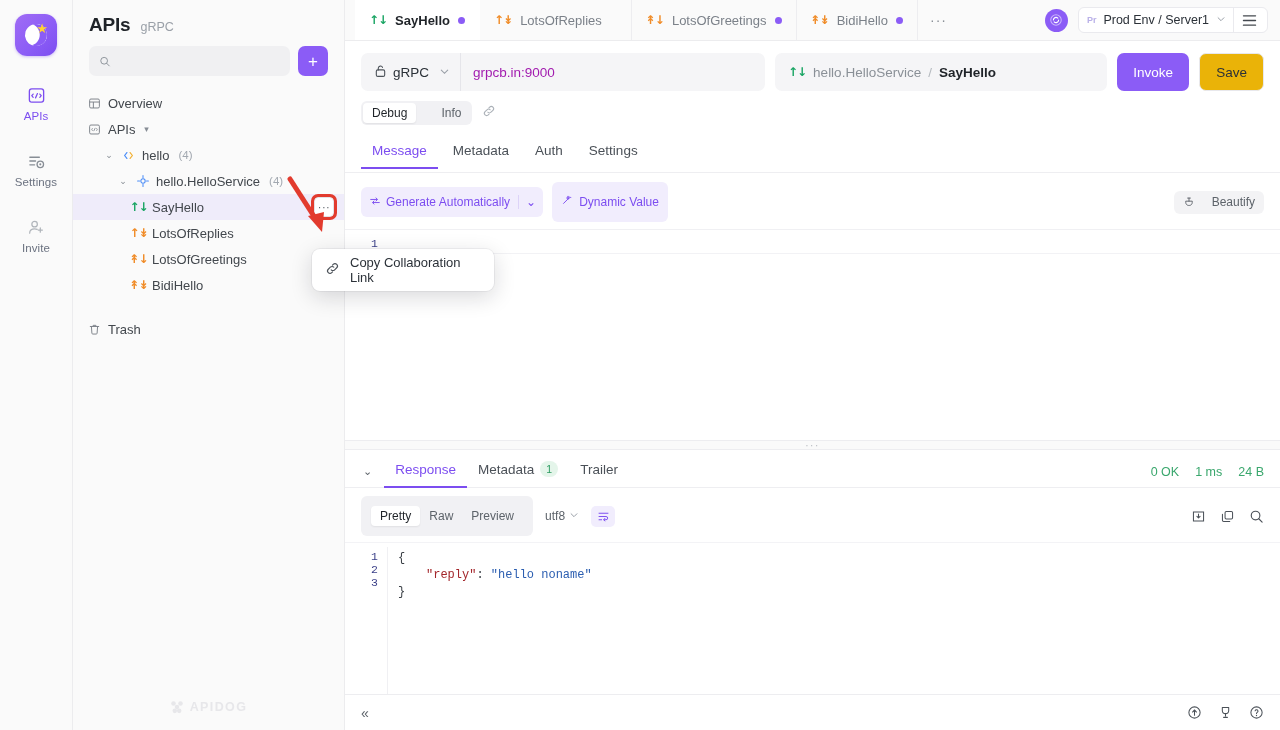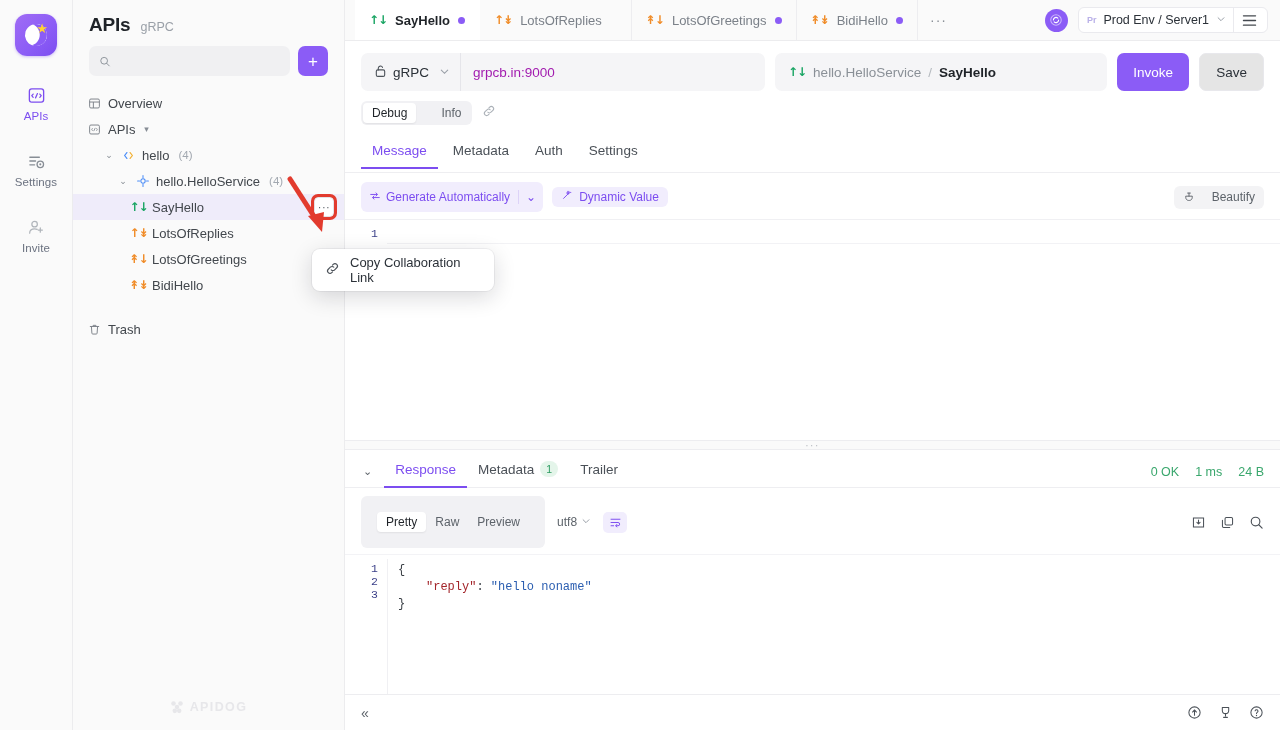--- a/index.html
+++ b/index.html
@@ -169,21 +169,21 @@
     font-size: 13.5px; color: #8a9097; cursor: pointer;
   }
   .method-box b { color: #1f2328; font-weight: 700; }
   .method-box .sep { color: #b5babf; }
   .btn-invoke {
     flex: 0 0 72px; height: 38px; border: 0; border-radius: 7px; background: #8b5cf6;
     color: #fff; font-size: 13.5px; font-family: inherit; cursor: pointer;
   }
   .btn-save {
     flex: 0 0 auto; height: 38px; padding: 0 16px; border-radius: 7px;
-    background: #e5e5e5; border: 1px solid #e8e8ec; color: #2b3138;
+    background: #eab308; border: 1px solid #e8e8ec; color: #2b3138;
     font-size: 13.5px; font-family: inherit; cursor: pointer;
   }
 
   
   .seg-row { display: flex; align-items: center; gap: 10px; padding: 0 16px 4px; }
   .seg {
     display: flex; background: #f1f1f4; border-radius: 6px; padding: 2px; gap: 16px;
   }
   .seg span {
     font-size: 12px; padding: 3px 9px; border-radius: 4px; color: #5d636a; cursor: pointer;
@@ -202,21 +202,21 @@
   .genbar { display: flex; align-items: center; gap: 9px; padding: 9px 16px 7px; }
   .chip {
     display: flex; align-items: center; background: #f1edfd; border-radius: 6px;
     height: 30px; color: #7c4df0; font-size: 12px; cursor: pointer; overflow: hidden;
   }
   .chip .c-main { display: flex; align-items: center; gap: 5px; padding: 0 8px; }
   .chip .c-div { width: 1px; height: 14px; background: #ddd3f8; }
   .chip .c-caret { padding: 0 7px; display: flex; align-items: center; }
   .chip2 {
     display: flex; align-items: center; gap: 6px; background: #f1edfd; border-radius: 6px;
-    height: 20px; padding: 0 9px; color: #7c4df0; font-size: 12px; cursor: pointer;
+    height: 40px; padding: 0 9px; color: #7c4df0; font-size: 12px; cursor: pointer;
   }
   .beautify {
     margin-left: auto; display: flex; align-items: center; gap: 17px;
     background: #f3f3f5; border-radius: 6px; height: 23px; padding: 0 9px;
     color: #5d636a; font-size: 12px; cursor: pointer;
   }
 
   
   .editor { flex: 1; display: flex; min-height: 0; position: relative; border-top: 1px solid #f0f0f3; }
   .gutter {
@@ -243,21 +243,21 @@
     display: flex; align-items: center; gap: 6px;
   }
   .rtab.active { color: #7c4df0; border-bottom-color: #7c4df0; }
   .badge {
     background: #e4f5ea; color: #2a9a5f; border-radius: 9px; font-size: 10.5px;
     padding: 1px 6px; line-height: 14px;
   }
   .resp-stats { margin-left: auto; display: flex; gap: 16px; padding-bottom: 8px; font-size: 12.5px; color: #3aa76d; }
 
   .resp-toolbar { display: flex; align-items: center; gap: 6px; padding: 8px 16px 6px; }
-  .seg2 { display: flex; background: #f1f1f4; border-radius: 6px; padding: 16px; }
+  .seg2 { display: flex; background: #f1f1f4; border-radius: 6px; padding: 10px; }
   .seg2 span { font-size: 12px; padding: 3px 9px; border-radius: 4px; color: #5d636a; cursor: pointer; }
   .seg2 span.on { background: #fff; color: #1f2328; box-shadow: 0 1px 2px rgba(0,0,0,.07); }
   .enc { display: flex; align-items: center; gap: 4px; font-size: 12px; color: #5d636a; padding: 0 6px; cursor: pointer; }
   .wrap-btn {
     width: 24px; height: 21px; border-radius: 5px; background: #f1edfd;
     display: flex; align-items: center; justify-content: center; cursor: pointer;
   }
   .resp-tools-right { margin-left: auto; display: flex; gap: 14px; color: #4b5158; }
   .resp-tools-right span { cursor: pointer; display: flex; }
 

